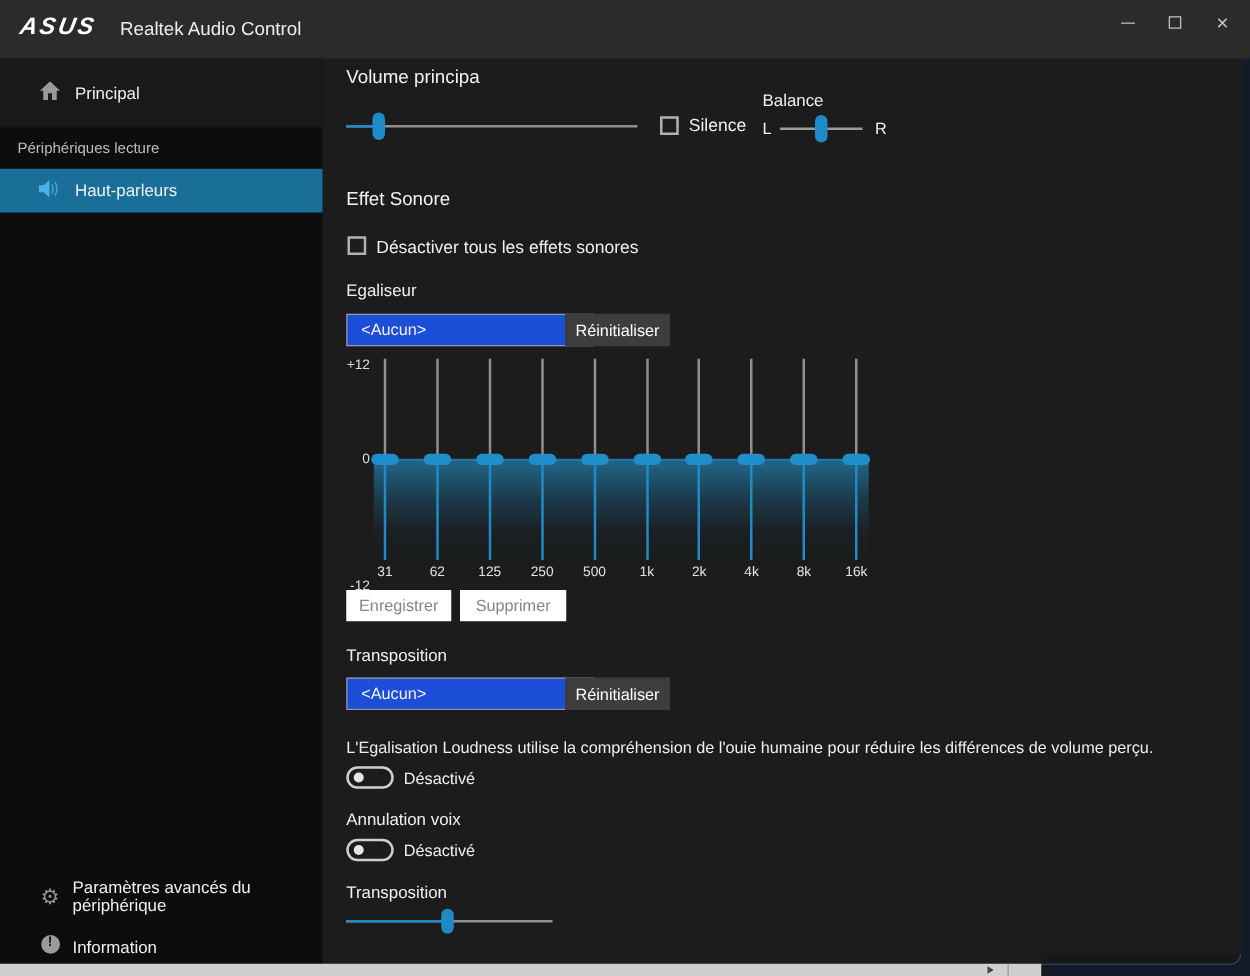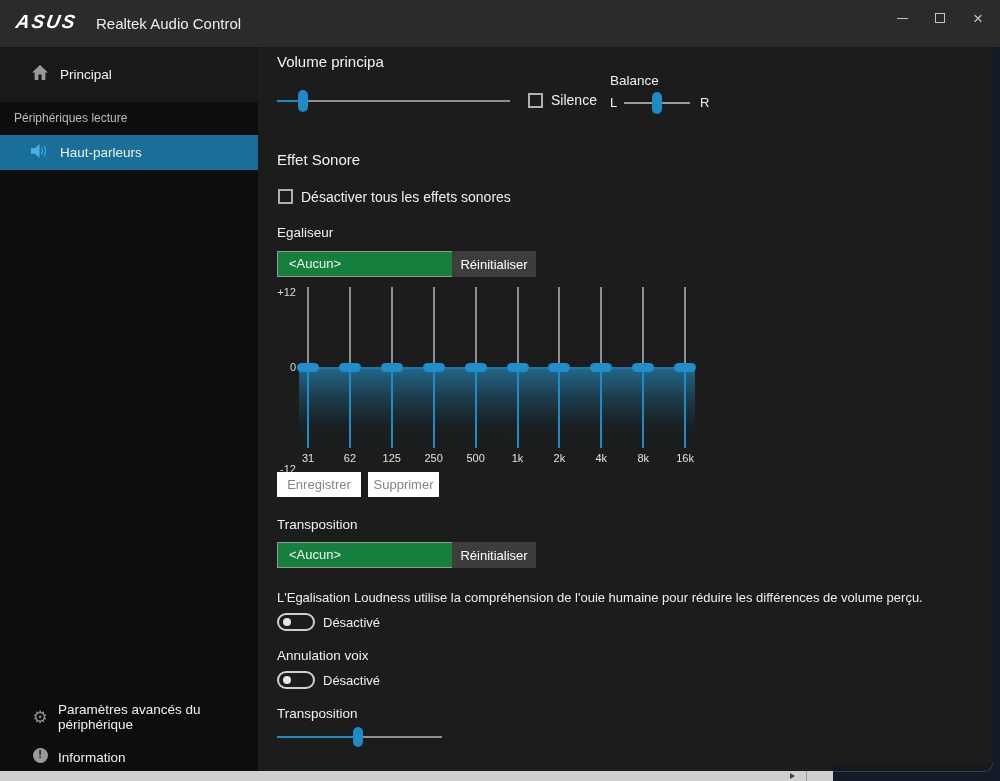--- a/index.html
+++ b/index.html
@@ -37,21 +37,21 @@
   .lbl-small { position:absolute; font-size:13px; color:#f0f0f0; }
 
   .slider { position:absolute; }
   .slider .track { position:absolute; left:0; right:0; height:2px; background:#8f8f8f; }
   .slider .fill  { position:absolute; left:0; height:2px; background:#1e8ac6; }
   .slider .handle { position:absolute; width:10px; border-radius:5px; background:#1e8ac6; top:0; }
 
   .checkbox { position:absolute; width:15px; height:15px; border:2px solid #b0b0b0; background:transparent; }
   .chk-label { position:absolute; font-size:14px; color:#f0f0f0; }
 
-  .dropdown { position:absolute; width:198px; height:26px; background:#15803d; border:1px solid #979797; }
+  .dropdown { position:absolute; width:198px; height:26px; background:#1d4ed8; border:1px solid #979797; }
   .dropdown .val { position:absolute; left:11px; top:4px; font-size:13px; color:#f2f2f2; }
   .dropdown .chev { position:absolute; right:9px; top:8px; }
   .btn { position:absolute; height:26px; background:#3d3d3d; color:#fff; font-size:13px; display:flex; align-items:center; justify-content:center; }
   .btn.disabled { background:#ffffff; color:#858585; height:25px; }
 
   
   .eq-scale { position:absolute; width:26px; text-align:right; font-size:11px; color:#dcdcdc; }
   .eq-gradient { position:absolute; left:299px; top:369px; width:396px; height:79px;
      background:linear-gradient(to bottom, rgba(35,115,155,0.85) 0%, rgba(28,88,120,0.5) 38%, rgba(18,48,66,0.18) 72%, rgba(0,0,0,0) 100%); }
   .eq-zeroline { position:absolute; left:308px; top:367px; width:378px; height:2px; background:rgba(30,134,198,0.85); }
@@ -228,21 +228,21 @@
       </div>
       <div class="eq-band" style="left: 366.1px;">
         <div class="eq-track-top" style="height: 80.5px;"></div>
         <div class="eq-track-bottom" style="top: 80.5px; height: 80.5px;"></div>
         <div class="eq-handle" style="top: 76px;"></div>
         <div class="eq-freq">16k</div>
       </div>
     </div>
 
   <div class="btn disabled" style="left:277px; top:472px; width:84px;">Enregistrer</div>
-  <div class="btn disabled" style="left:368px; top:472px; width:71px;">Supprimer</div>
+  <div class="btn disabled" style="left:368px; top:472px; width:85px;">Supprimer</div>
 
   <div class="lbl-sub" style="left:277px; top:517px;">Transposition</div>
   <div class="dropdown" style="left:277px; top:542px;">
     <span class="val">&lt;Aucun&gt;</span>
     <span class="chev">
       <svg width="11" height="7" viewBox="0 0 11 7">
           <polyline points="1,1 5.5,5.5 10,1" stroke="#b5b5b5" stroke-width="1.4" fill="none"></polyline>
         </svg>
     </span>
   </div>

